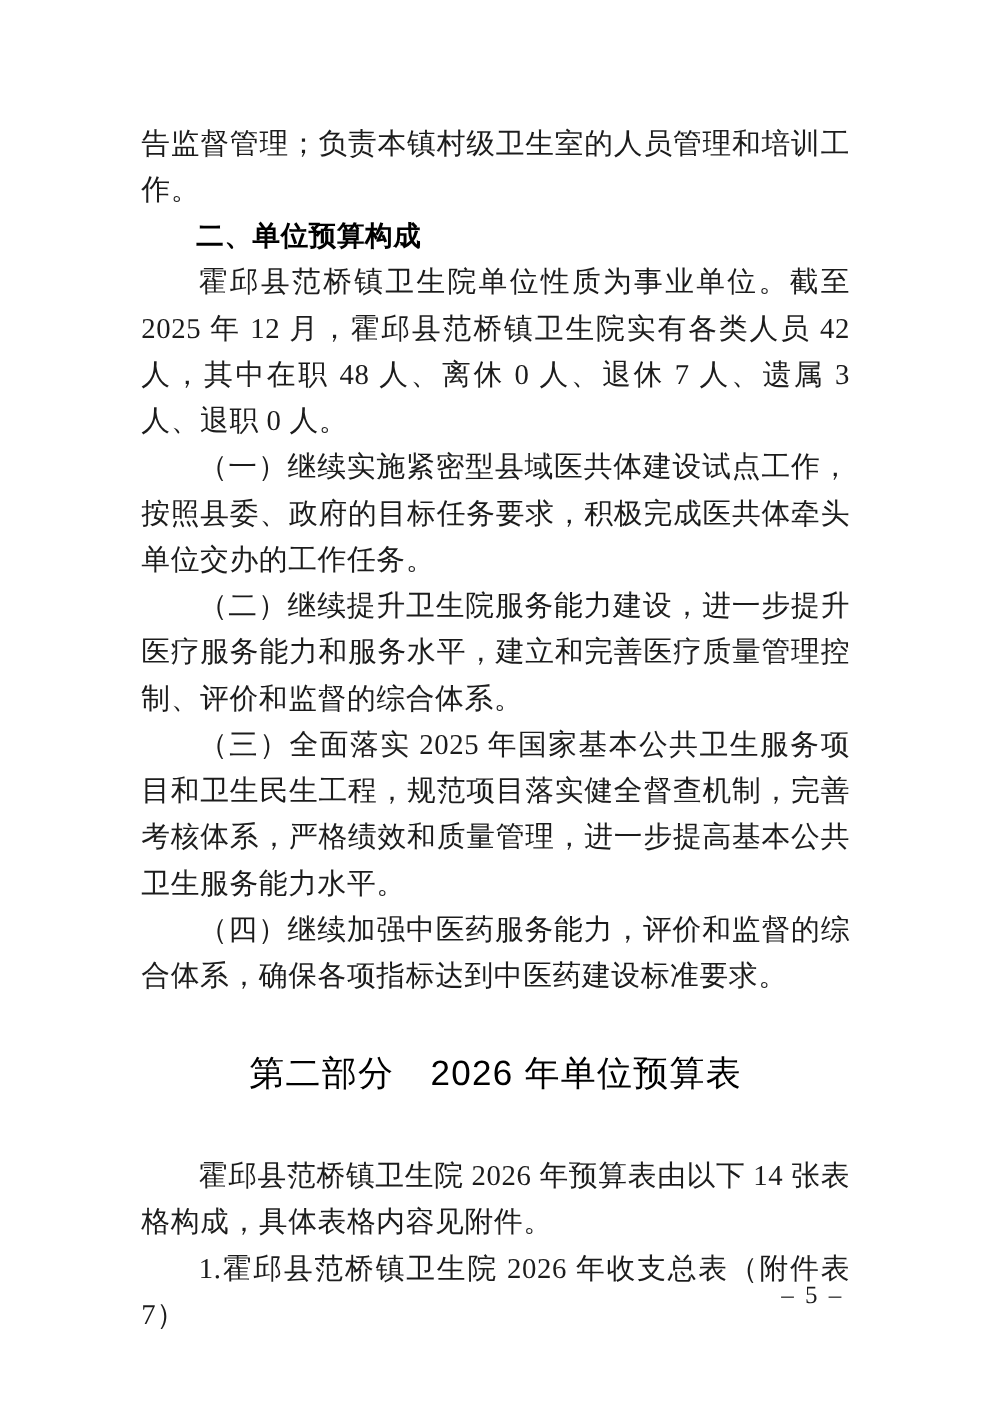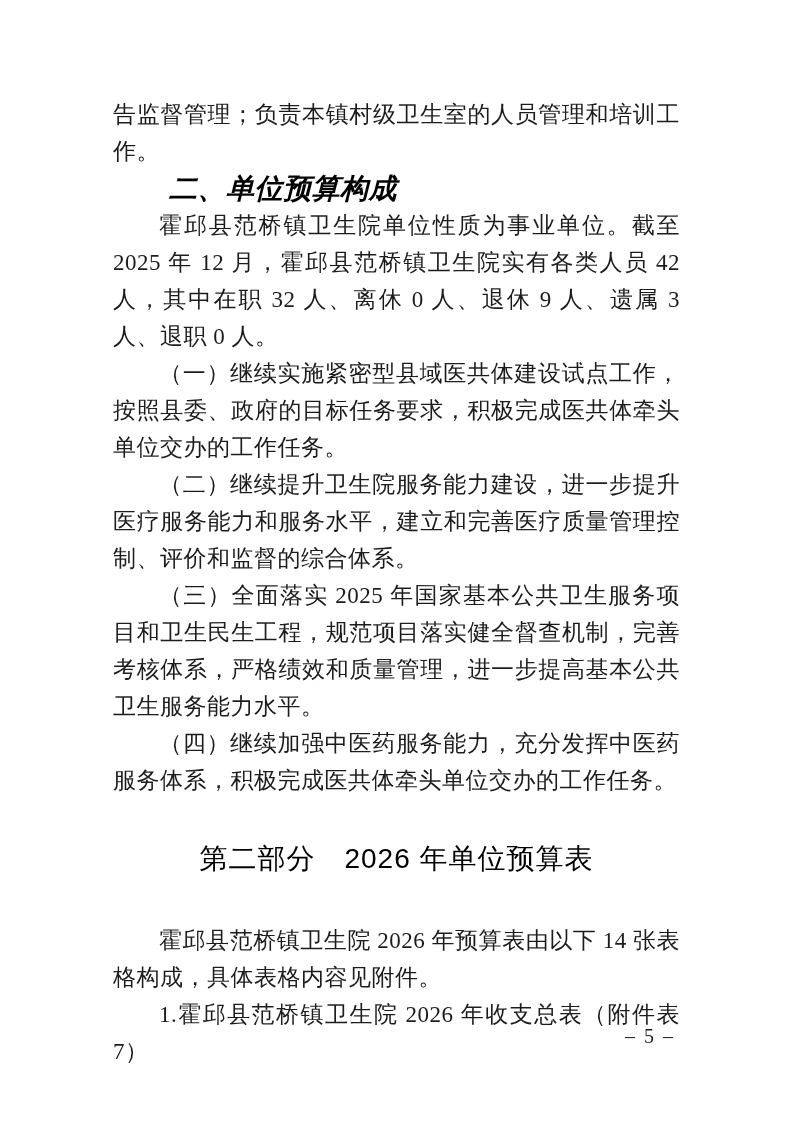--- a/index.html
+++ b/index.html
@@ -31,26 +31,25 @@
     letter-spacing: 0.5px;
     color: #1c1c1c;
   }
   .indent-2em {
     text-indent: 2em;
   }
   .section-heading {
     margin: 0;
     font-family: "Liberation Sans", sans-serif;
     font-weight: bold;
-    font-size: 28px;
+    font-size: 22px;
     line-height: 37px;
     text-indent: 2em;
     letter-spacing: 0.5px;
     color: #000000;
-    font-style: italic;
   }
   .part-heading {
     margin: 38px 0 41px 0;
     font-family: "Liberation Sans", sans-serif;
     font-weight: normal;
     font-size: 28px;
     line-height: 44px;
     text-align: center;
     text-indent: 0;
     letter-spacing: 1px;
@@ -70,30 +69,30 @@
 </head>
 <body>
 
 <div class="page">
   <div class="content">
 
     <p class="body-text">告监督管理；负责本镇村级卫生室的人员管理和培训工作。</p>
 
     <h3 class="section-heading">二、单位预算构成</h3>
 
-    <p class="body-text indent-2em">霍邱县范桥镇卫生院单位性质为事业单位。截至 2025 年 12 月，霍邱县范桥镇卫生院实有各类人员 42 人，其中在职 32 人、离休 0 人、退休 9 人、遗属 3 人、退职 0 人。</p>
+    <p class="body-text indent-2em">霍邱县范桥镇卫生院单位性质为事业单位。截至 2025 年 12 月，霍邱县范桥镇卫生院实有各类人员 42 人，其中在职 48 人、离休 0 人、退休 7 人、遗属 3 人、退职 0 人。</p>
 
 
     <p class="body-text indent-2em">（一）继续实施紧密型县域医共体建设试点工作，按照县委、政府的目标任务要求，积极完成医共体牵头单位交办的工作任务。</p>
 
     <p class="body-text indent-2em">（二）继续提升卫生院服务能力建设，进一步提升医疗服务能力和服务水平，建立和完善医疗质量管理控制、评价和监督的综合体系。</p>
 
     <p class="body-text indent-2em">（三）全面落实 2025 年国家基本公共卫生服务项目和卫生民生工程，规范项目落实健全督查机制，完善考核体系，严格绩效和质量管理，进一步提高基本公共卫生服务能力水平。</p>
 
-    <p class="body-text indent-2em">（四）继续加强中医药服务能力，充分发挥中医药服务体系，积极完成医共体牵头单位交办的工作任务。</p>
+    <p class="body-text indent-2em">（四）继续加强中医药服务能力，评价和监督的综合体系，确保各项指标达到中医药建设标准要求。</p>
 
     <h2 class="part-heading">第二部分　2026 年单位预算表</h2>
 
     <p class="body-text indent-2em">霍邱县范桥镇卫生院 2026 年预算表由以下 14 张表格构成，具体表格内容见附件。</p>
 
     <p class="body-text indent-2em">1.霍邱县范桥镇卫生院 2026 年收支总表（附件表 7）</p>
 
   </div>
 
   <div class="footer">– 5 –</div>

